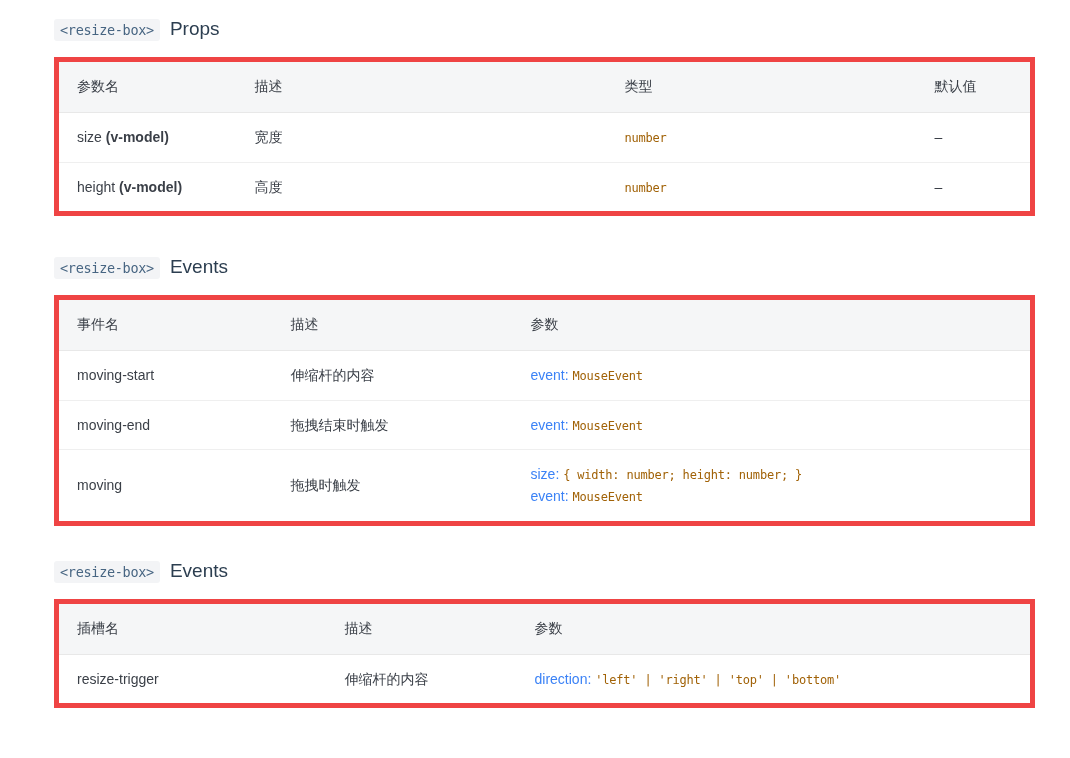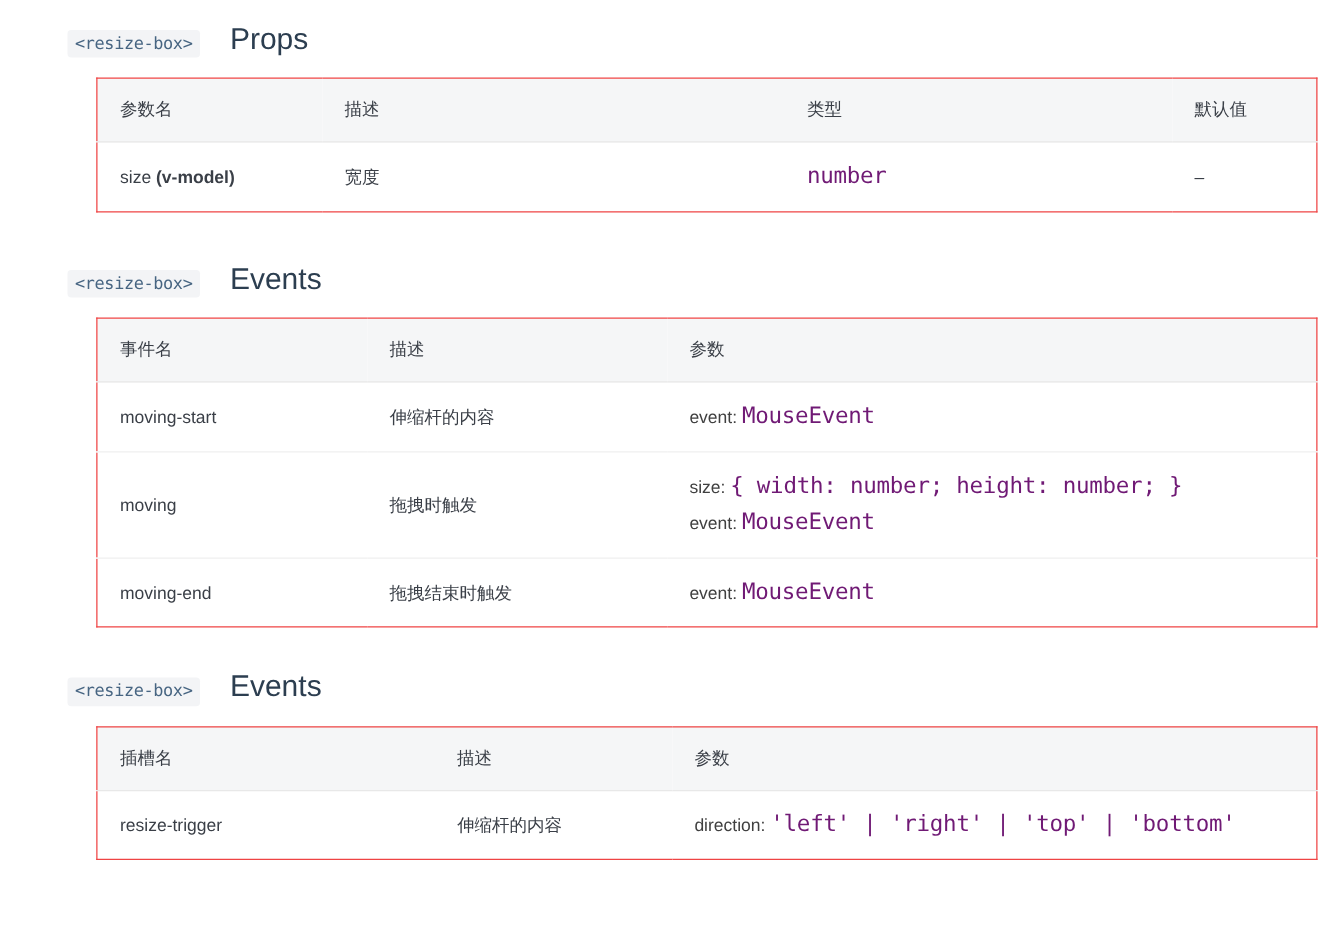--- a/index.html
+++ b/index.html
@@ -14,48 +14,47 @@
   }
   .page {
     width: 1070px;
     padding: 18px 40px 0 54px;
   }
   .section { margin-bottom: 4px; }
 
   .section-heading {
     display: flex;
     align-items: baseline;
-    gap: 24px;
+    gap: 10px;
     margin: 0 0 16px 0;
     padding: 0;
   }
   .tag-code {
     font-family: "DejaVu Sans Mono", monospace;
     font-size: 13.5px;
     letter-spacing: -0.3px;
     background: #f3f4f6;
     color: #476582;
     border-radius: 3px;
     padding: 2px 6px;
     line-height: 1.35;
     white-space: nowrap;
   }
   .heading-text {
-    font-size: 24px;
+    font-size: 19px;
     font-weight: 400;
     color: #2c3e50;
   }
 
   table.api {
     width: 976px;
     border-collapse: collapse;
-    border: 1px solid #ef4444;
+    border: 5px solid #ef4444;
     border-radius: 2px;
     table-layout: fixed;
-    margin-left: 23px;
   }
   table.api thead th {
     background: #f5f6f7;
     font-size: 14px;
     font-weight: 400;
     color: #3a3f47;
     text-align: left;
     padding: 16px 18px;
     border-bottom: 1px solid #e8e8e8;
   }
@@ -67,28 +66,28 @@
     vertical-align: middle;
     line-height: 1.6;
   }
   table.api tbody tr:last-child td { border-bottom: none; }
 
   .param-name { color: #333; }
   .param-name b { font-weight: bold; text-align: center; }
 
   .mono {
     font-family: "DejaVu Sans Mono", monospace;
-    font-size: 18px;
-    color: #701a75;
+    font-size: 12px;
+    color: #a16207;
     letter-spacing: -0.2px;
   }
   .dash { color: #3a3f47; }
 
   .arg-line { display: block; }
-  .arg-label { color: #404040; }
+  .arg-label { color: #3b82f6; }
 
   
   .t-props col.c1 { width: 180px; }
   .t-props col.c2 { width: 370px; }
   .t-props col.c3 { width: 310px; }
   .t-props col.c4 { width: 116px; }
 
   .t-events col.c1 { width: 216px; }
   .t-events col.c2 { width: 240px; }
   .t-events col.c3 { width: 520px; }
@@ -126,20 +125,26 @@
           <th>默认值</th>
         </tr>
       </thead>
       <tbody>
         <tr>
           <td class="param-name"><span>size </span><b>(v-model)</b></td>
           <td>宽度</td>
           <td><span class="mono">number</span></td>
           <td><span class="dash">–</span></td>
         </tr>
+        <tr>
+          <td class="param-name"><span>height </span><b>(v-model)</b></td>
+          <td>高度</td>
+          <td><span class="mono">number</span></td>
+          <td><span class="dash">–</span></td>
+        </tr>
       </tbody>
     </table>
   </div>
 
   <div class="gap-mid"></div>
 
   <div class="section">
     <div class="section-heading">
       <span class="tag-code">&lt;resize-box&gt;</span>
       <span class="heading-text">Events</span>
@@ -163,37 +168,37 @@
           <td>moving-start</td>
           <td>伸缩杆的内容</td>
           <td>
             <span class="arg-line">
               <span class="arg-label">event:</span>
               <span class="mono">MouseEvent</span>
             </span>
           </td>
         </tr>
         <tr>
+          <td>moving-end</td>
+          <td>拖拽结束时触发</td>
+          <td>
+            <span class="arg-line">
+              <span class="arg-label">event:</span>
+              <span class="mono">MouseEvent</span>
+            </span>
+          </td>
+        </tr>
+        <tr>
           <td>moving</td>
           <td>拖拽时触发</td>
           <td>
             <span class="arg-line">
               <span class="arg-label">size:</span>
               <span class="mono">{ width: number; height: number; }</span>
             </span>
-            <span class="arg-line">
-              <span class="arg-label">event:</span>
-              <span class="mono">MouseEvent</span>
-            </span>
-          </td>
-        </tr>
-        <tr>
-          <td>moving-end</td>
-          <td>拖拽结束时触发</td>
-          <td>
             <span class="arg-line">
               <span class="arg-label">event:</span>
               <span class="mono">MouseEvent</span>
             </span>
           </td>
         </tr>
       </tbody>
     </table>
   </div>
 

